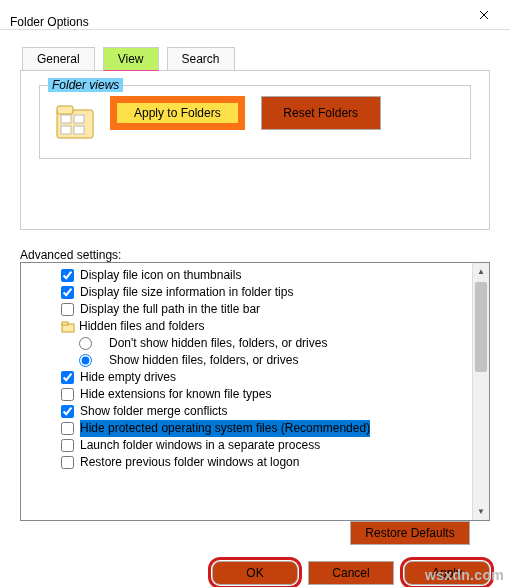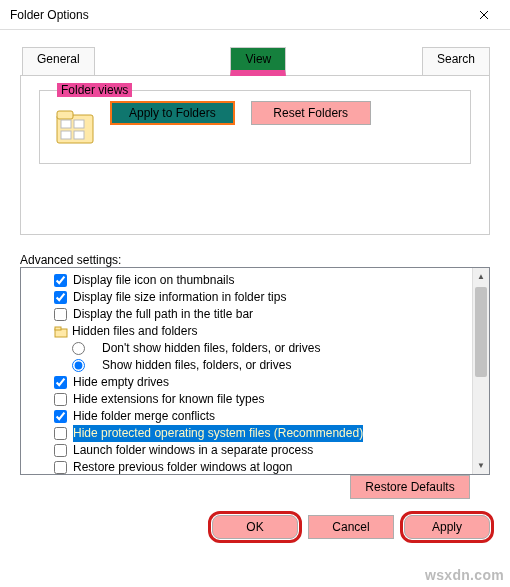--- a/index.html
+++ b/index.html
@@ -8,113 +8,113 @@
     font-family: "Segoe UI", Tahoma, sans-serif;
     font-size: 12px;
     background: #fff;
     width: 510px;
     height: 587px;
     overflow: hidden;
   }
   .titlebar {
     height: 30px;
     display: flex;
-    align-items: center;
+    align-items: flex-end;
     padding: 0 4px 0 10px;
     border-bottom: 1px solid #ddd;
   }
   .titlebar .title { flex: 1; }
   .close-btn {
     width: 45px; height: 28px;
     display:flex; align-items:center; justify-content:center;
     font-size:14px;
   }
   .tabs {
     margin: 16px 20px 0 20px;
     position: relative;
   }
   .tabs .tabstrip {
     display:flex;
-    gap:0;
+    gap:8px;
     margin-left:2px;
-    justify-content:space-between;
   }
   .tab {
     padding: 4px 14px;
     border:1px solid #ccc;
     border-bottom:none;
     background:#fff;
     position:relative;
     top:1px;
     cursor:pointer;
   }
   .tab.active {
-    background:#15803d;
-    border-bottom:6px solid #ec4899;
+    background:#bef264;
+    border-bottom:1px solid #ec4899;
     z-index:2;
   }
   .tab:not(.active) {
     background:#f9f9f9;
   }
   .tab-panel {
     border:1px solid #ccc;
     padding:14px 18px 14px 18px;
     min-height:160px;
     position:relative;
     z-index:1;
   }
   .fieldset {
     border:1px solid #ccc;
     padding:10px 14px 16px 14px;
     position:relative;
   }
   .fieldset-title {
     position:absolute;
-    top:-8px; left:17px;
-    background:#ec4899;
+    top:-8px; left:8px;
+    background:#7dd3fc;
     padding:0 4px;
     font-size:12px;
+    font-style:italic;
   }
   .fv-row {
     display:flex;
     gap:12px;
     align-items:flex-start;
   }
   .folder-icon {
     width:42px; height:42px;
     margin:4px 2px 0 0;
     flex-shrink:0;
   }
   .fv-text { margin-bottom:10px; line-height:1.3; }
   .fv-buttons { display:flex; gap:16px; }
   .btn {
-    background:#fca5a5;
+    background:#c2410c;
     border:1px solid #adadad;
     padding:4px 4px;
     font-family:inherit;
     font-size:12px;
     min-width:120px;
     text-align:center;
     cursor:pointer;
   }
   .btn.accent {
-    border:2px solid #f97316;
+    border:7px solid #f97316;
     padding:3px 17px;
-    background:#0f766e;
+    background:#fde047;
   }
   .advanced {
     margin:18px 20px 0 20px;
   }
   .adv-label { margin-bottom:0; }
   .adv-list {
     border:1px solid #828790;
     background:#fff;
-    height:208px;
+    height:259px;
     position:relative;
-    padding:4px 9px;
+    padding:4px 16px;
     overflow:hidden;
   }
   .adv-scroll {
     position:absolute;
     right:0; top:0; bottom:0;
     width:17px;
     background:#f0f0f0;
     border-left:1px solid #ddd;
     display:flex; flex-direction:column;
     align-items:center;
@@ -143,21 +143,21 @@
     white-space:nowrap;
   }
   .adv-item .cb, .adv-item .rb {
     width:13px; height:13px;
     margin:0 2px 0 0;
   }
   .adv-item.indent1 { padding-left:18px; }
   .adv-item.indent2 { padding-left:36px;gap:15px; }
   .adv-item.selected .lbl {
     background:#0078d7;
-    color:#fef9c3;
+    color:#000000;
   }
   .folder-small {
     width:14px; height:14px;
     display:inline-block;
   }
   .restore-row {
     margin:0 20px 6px 0;
     display:flex; justify-content:flex-end;
   }
   .bottom-buttons {
@@ -258,21 +258,21 @@
         <div class="adv-item indent1">
           <input type="checkbox" class="cb" checked="" style="">
           <span class="lbl">Hide empty drives</span>
         </div>
         <div class="adv-item indent1">
           <input type="checkbox" class="cb" style="">
           <span class="lbl">Hide extensions for known file types</span>
         </div>
         <div class="adv-item indent1">
           <input type="checkbox" class="cb" checked="" style="">
-          <span class="lbl">Hide folder merge conflicts</span>
+          <span class="lbl">Show folder merge conflicts</span>
         </div>
         <div class="adv-item indent1 selected">
           <input type="checkbox" class="cb" style="">
           <span class="lbl">Hide protected operating system files (Recommended)</span>
         </div>
         <div class="adv-item indent1">
           <input type="checkbox" class="cb" style="">
           <span class="lbl">Launch folder windows in a separate process</span>
         </div>
         <div class="adv-item indent1">

